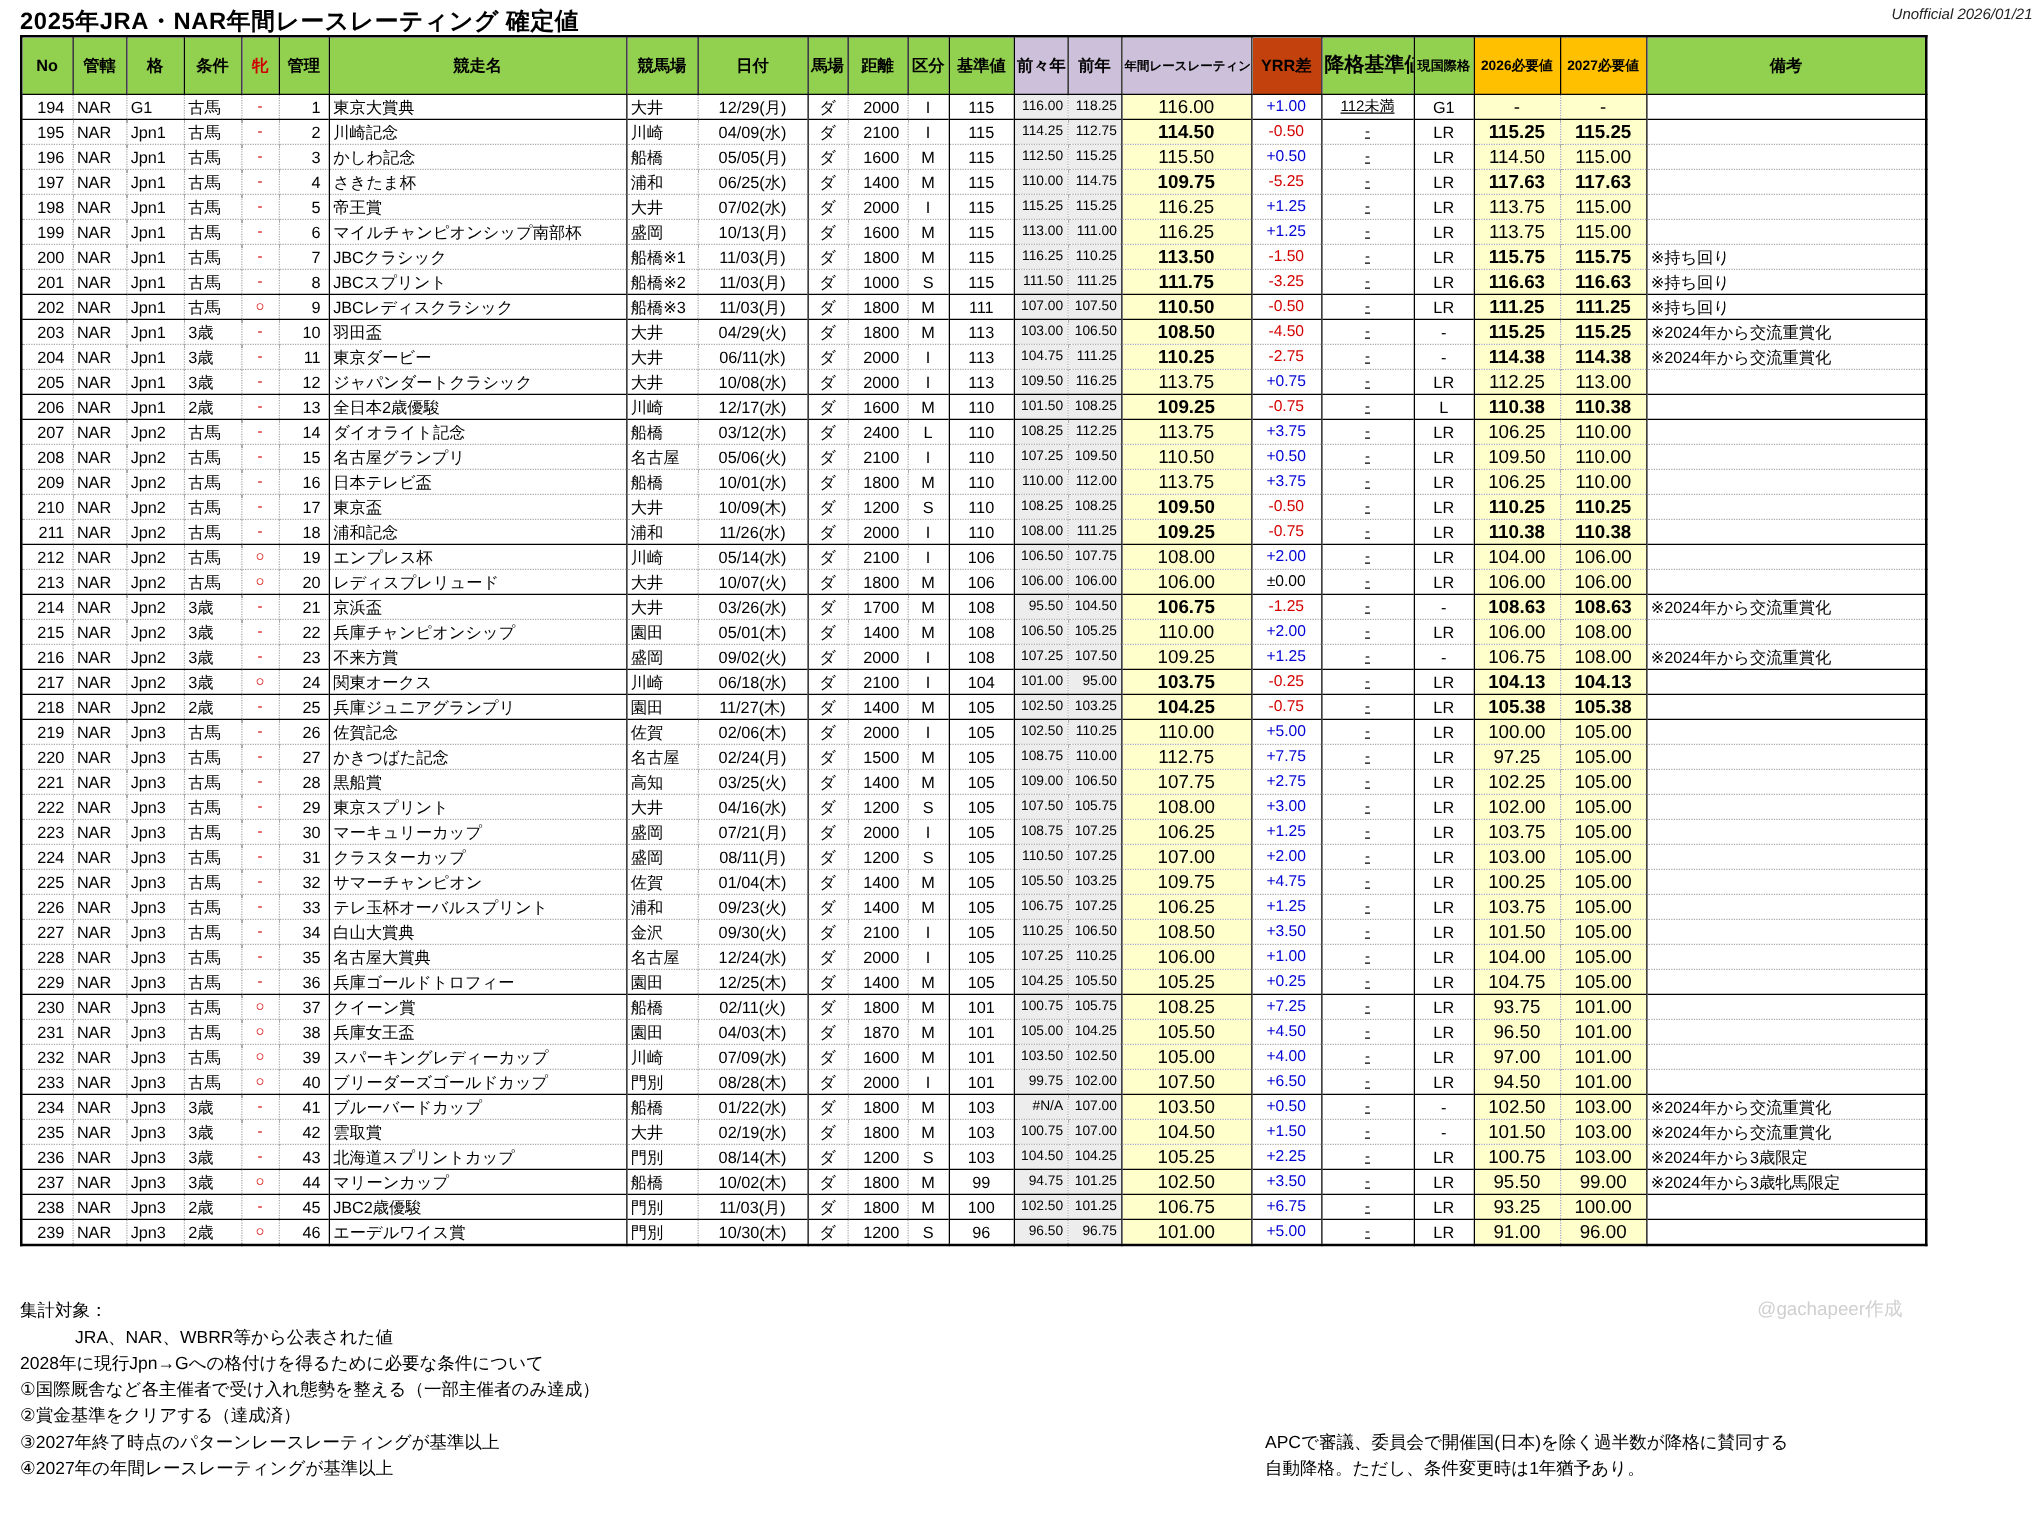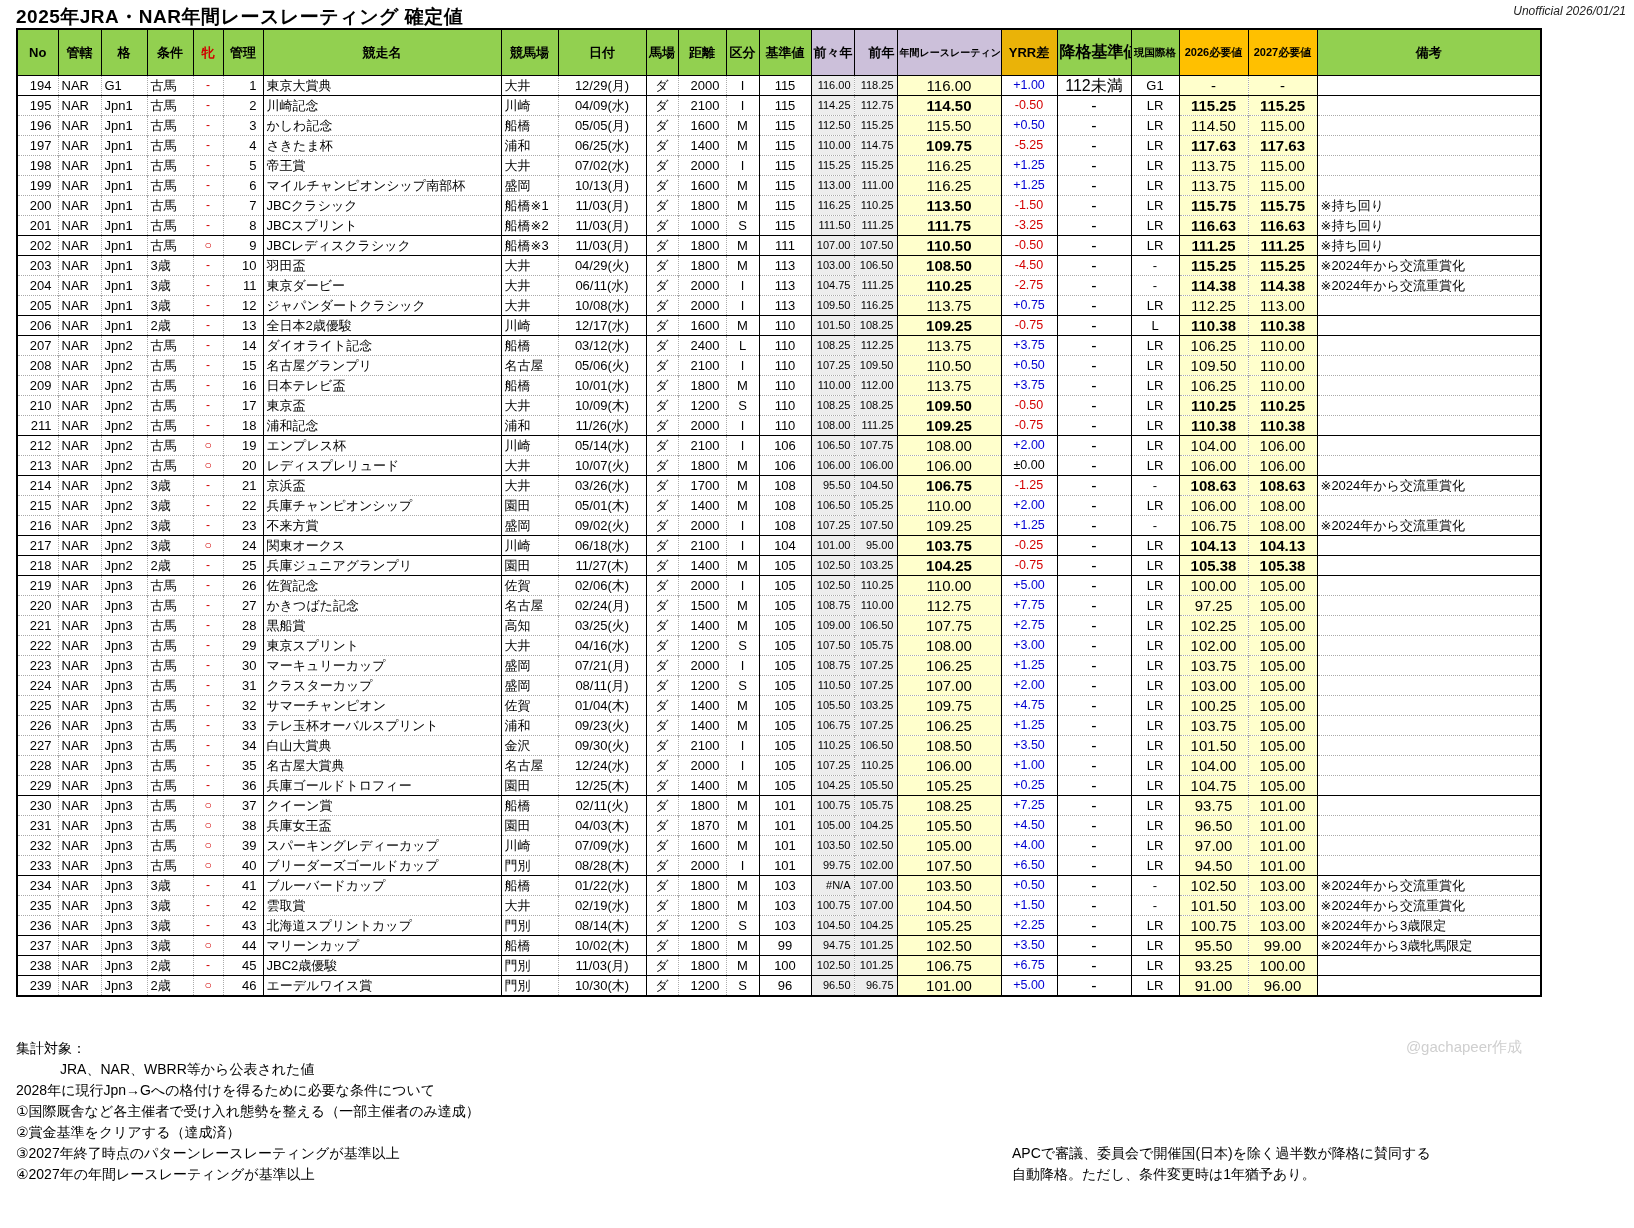--- a/index.html
+++ b/index.html
@@ -10,38 +10,38 @@
   table.tbl{position:absolute;left:16px;top:28px;width:1524px;border-collapse:collapse;table-layout:fixed;
             border:2px solid #000;}
   .tbl th{height:21px;padding:12px 2px;background:#92D050;border:1px solid #000;font-size:13px;font-weight:bold;
           overflow:hidden;white-space:nowrap;text-align:center;}
   .tbl td{height:19px;padding:0 3px;font-size:13px;border-top:1px dotted #aaa;border-left:1px dotted #aaa;
           overflow:hidden;white-space:nowrap;background:#fff;line-height:19px;}
   .tbl tr.gt td{border-top:1px solid #000;}
   .tbl tbody tr:first-child td{border-top:1px solid #000;}
   .tbl td.sl,.tbl th.sl{border-left:1px solid #000;}
   
-  th.h-prev2,th.h-prev1,th.h-yrr{background:#CCC0DA;text-align:right;}
-  th.h-diff{background:#eab308;}
+  th.h-prev2,th.h-prev1,th.h-yrr{background:#CCC0DA;}
+  th.h-diff{background:#c2410c;}
   th.h-req2026,th.h-req2027{background:#FFC000;}
   th.h-yrr{font-size:10px;}
   th.h-intl{font-size:10.5px;}
   th.h-demote{font-size:16px;margin-left:40px;}
   th.h-req2026,th.h-req2027{font-size:11px;margin-top:18px;}
   th.red{color:#D00000;}
   
   td.c-no,td.c-num,td.c-dist{text-align:right;padding-right:6px;}
   td.c-org,td.c-grade,td.c-cond,td.c-name,td.c-track,td.c-note{text-align:left;}
   td.c-filly,td.c-date,td.c-surface,td.c-cls,td.c-std,td.c-yrr,td.c-diff,td.c-demote,td.c-intl,
   td.c-req2026,td.c-req2027{text-align:center;}
   td.c-filly{color:#D00000;font-size:12px;}
   td.c-prev2,td.c-prev1{background:#EDEDED;font-size:11px;text-align:right;padding-right:3px;}
   td.c-yrr{background:#FFFFCC;font-size:15px;}
   td.c-req2026,td.c-req2027{background:#FFFFCC;font-size:15px;}
-  td.c-demote{font-size:16px;}
+  td.c-demote{font-size:12px;text-decoration:underline;}
   td.c-diff{font-size:12.5px;}
   td.c-diff.plus{color:#0000D4;}
   td.c-diff.minus{color:#D40000;}
   tr.below td.c-yrr,tr.below td.c-req2026,tr.below td.c-req2027{font-weight:bold;}
   
   .watermark{position:absolute;top:1038px;right:112px;font-size:15px;color:#CFCFCF;}
   .footer-left{position:absolute;left:16px;top:1038px;}
   .footer-left .line{font-size:14px;line-height:21px;height:21px;white-space:pre;}
   .footer-left .line.bold{font-weight:bold;}
   .footer-left .line.ind{padding-left:44px;}

